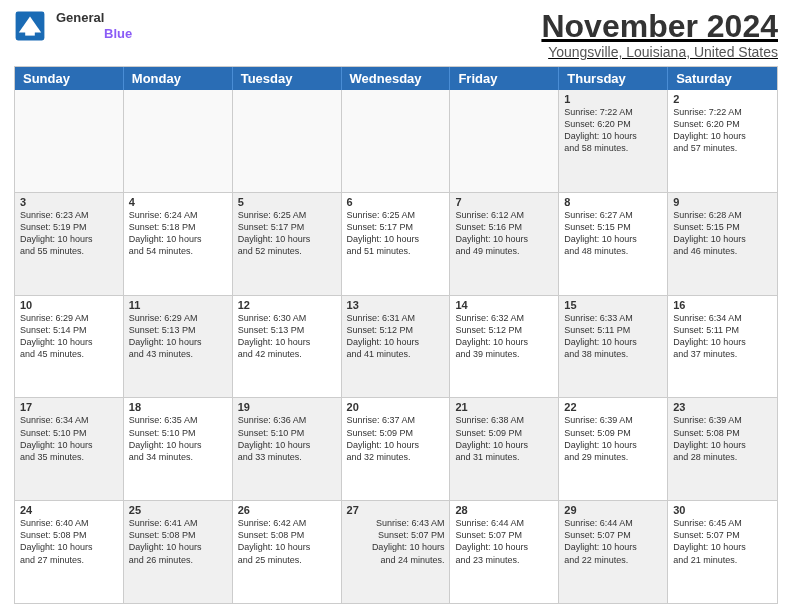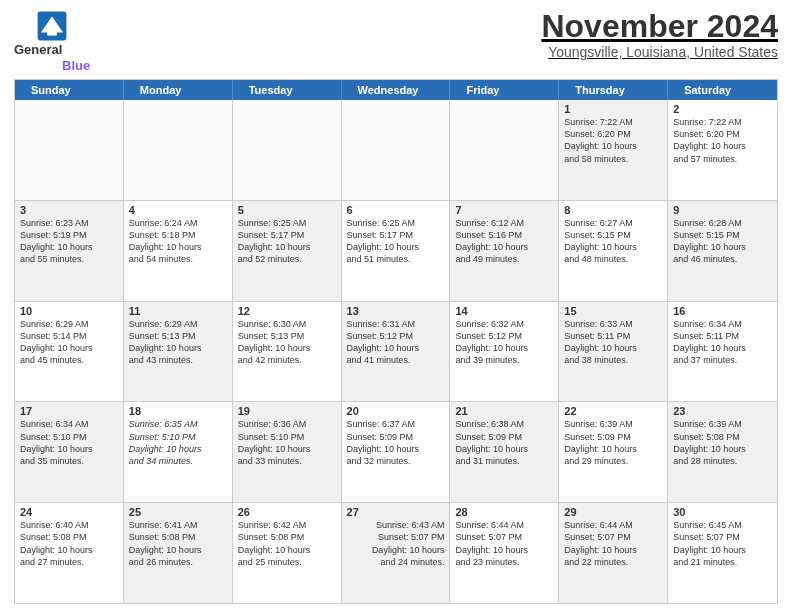--- a/index.html
+++ b/index.html
@@ -19,22 +19,21 @@
     }
     .header {
       display: flex;
       justify-content: space-between;
       align-items: flex-start;
       margin-bottom: 6px;
     }
     .logo {
       display: flex;
       align-items: center;
-      gap: 0;
-      flex-direction: column;
+      gap: 10px;
     }
     .logo-text {
       font-size: 13px;
       font-weight: bold;
       line-height: 1.2;
     }
     .logo-text .general { color: #333; }
     .logo-text .blue { color: #8b5cf6; padding-left: 48px; }
     .logo-icon {
       width: 32px;
@@ -61,23 +60,23 @@
       flex-direction: column;
       border: 1px solid #ccc;
     }
     .cal-header {
       display: grid;
       grid-template-columns: repeat(7, 1fr);
       background: #2a6db5;
     }
     .cal-header-cell {
       color: #fff;
-      font-size: 11px;
+      font-size: 13px;
       font-weight: bold;
-      padding: 4px 16px;
+      padding: 4px 8px;
       text-align: left;
       border-right: 1px solid #4a8dd5;
     }
     .cal-header-cell:last-child { border-right: none; }
     .cal-body {
       flex: 1;
       display: flex;
       flex-direction: column;
     }
     .cal-row {
@@ -268,21 +267,21 @@
         <div class="cal-row">
           <div class="cal-cell shaded">
             <div class="day-num">17</div>
             <div class="cell-info" style="white-space: pre-line;">Sunrise: 6:34 AM
 Sunset: 5:10 PM
 Daylight: 10 hours
 and 35 minutes.</div>
           </div>
           <div class="cal-cell">
             <div class="day-num">18</div>
-            <div class="cell-info" style="white-space: pre-line; font-style: italic;">Sunrise: 6:35 AM
+            <div class="cell-info" style="white-space: pre-line;">Sunrise: 6:35 AM
 Sunset: 5:10 PM
 Daylight: 10 hours
 and 34 minutes.</div>
           </div>
           <div class="cal-cell shaded">
             <div class="day-num">19</div>
             <div class="cell-info" style="white-space: pre-line;">Sunrise: 6:36 AM
 Sunset: 5:10 PM
 Daylight: 10 hours
 and 33 minutes.</div>

